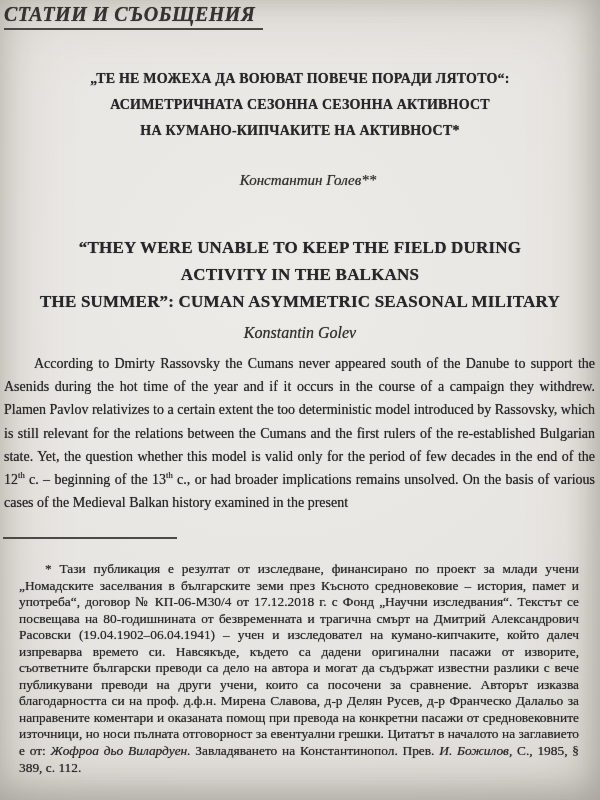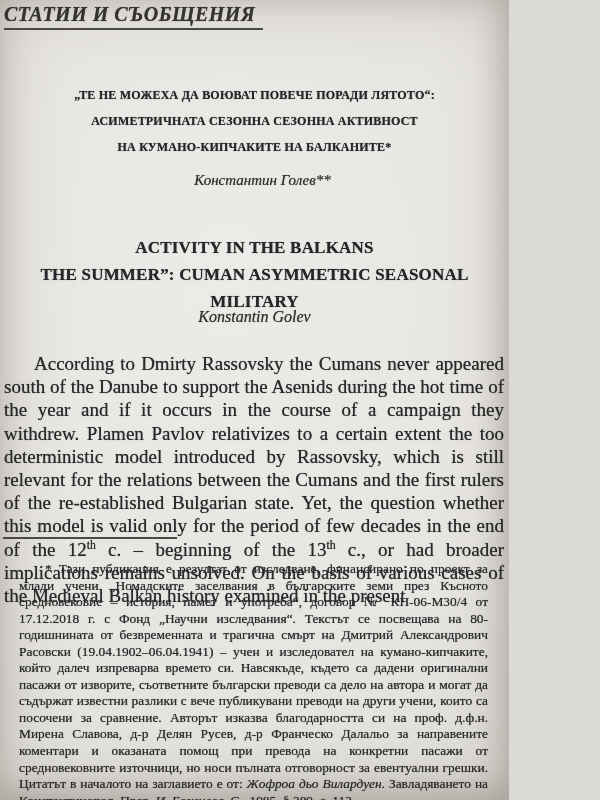--- a/index.html
+++ b/index.html
@@ -4,21 +4,21 @@
 <style>
   html, body { margin: 0; padding: 0; }
   body {
     width: 600px; height: 800px;
     background: #dcdad6;
     font-family: "Liberation Serif", "DejaVu Serif", serif;
     overflow: hidden;
   }
   .page {
     position: relative;
-    width: 509px; height: 800px;
+    width: 600px; height: 800px;
     box-sizing: border-box;
     background:
       radial-gradient(ellipse 120% 90% at 45% 35%, #edebe7 0%, #e7e5e1 55%, #dedcd7 85%, #d4d2cd 100%);
     box-shadow:
       inset 0 0 70px rgba(115,108,95,0.28),
       inset 0 -14px 30px rgba(105,100,90,0.22),
       inset -10px 0 25px rgba(110,105,95,0.15);
     color: #262523;
   }
   .ink {
@@ -31,24 +31,24 @@
     font-weight: bold;
     font-style: italic;
     letter-spacing: 0.5px;
     color: #343331;
     border-bottom: 2px solid #4a4845;
     padding: 0 8px 2px 0;
     white-space: nowrap;
   }
   .title-bg {
     position: absolute;
-    top: 82px; left: 20px; right: 20px;
+    top: 66px; left: 20px; right: 20px;
     margin: 0;
     text-align: center;
-    font-size: 12px;
+    font-size: 14px;
     font-weight: bold;
     line-height: 26px;
     letter-spacing: 0.2px;
     color: #27262a;
   }
   .author-bg {
     position: absolute;
     top: 172px; left: 16px; right: 0;
     text-align: center;
     font-style: italic;
@@ -61,33 +61,33 @@
     margin: 0;
     text-align: center;
     font-size: 17px;
     font-weight: bold;
     line-height: 27px;
     letter-spacing: 0.2px;
     color: #27262a;
   }
   .author-en {
     position: absolute;
-    top: 308px; left: 0; right: 0;
+    top: 324px; left: 0; right: 0;
     text-align: center;
     font-style: italic;
     font-size: 16px;
     color: #33322f;
   }
   .title-line { display: block; }
   .body-text {
     position: absolute;
     top: 352px; left: 4px; right: 5px;
     margin: 0;
     text-align: justify;
-    font-size: 19px;
+    font-size: 14px;
     line-height: 23.2px;
     text-indent: 30px;
     color: #28272a;
   }
   .body-text sup { font-size: 0.62em; line-height: 0; vertical-align: super; }
   .fn-rule {
     position: absolute;
     top: 537px; left: 3px;
     width: 174px; height: 0;
     border-top: 2px solid #4c4a47;
@@ -106,26 +106,27 @@
 </head>
 <body>
 
 <div class="page">
 
   <div class="running-head ink">СТАТИИ И СЪОБЩЕНИЯ</div>
 
   <h1 class="title-bg ink">
     <span class="title-line">„ТЕ НЕ МОЖЕХА ДА ВОЮВАТ ПОВЕЧЕ ПОРАДИ ЛЯТОТО“:</span>
     <span class="title-line">АСИМЕТРИЧНАТА СЕЗОННА СЕЗОННА АКТИВНОСТ</span>
-    <span class="title-line">НА КУМАНО-КИПЧАКИТЕ НА БАЛКАНИТЕ*</span>
+    <span class="title-line">НА КУМАНО-КИПЧАКИТЕ НА АКТИВНОСТ*</span>
   </h1>
 
   <div class="author-bg ink">Константин Голев**</div>
 
   <h2 class="title-en ink">
+    <span class="title-line">“THEY WERE UNABLE TO KEEP THE FIELD DURING</span>
     <span class="title-line">ACTIVITY IN THE BALKANS</span>
     <span class="title-line">THE SUMMER”: CUMAN ASYMMETRIC SEASONAL MILITARY</span>
   </h2>
 
   <div class="author-en ink">Konstantin Golev</div>
 
   <p class="body-text ink"><span>According to Dmirty Rassovsky the Cumans never appeared south of the Danube to support the Asenids during the hot time of the year and if it occurs in the course of a campaign they withdrew. Plamen Pavlov relativizes to a certain extent the too deterministic model introduced by Rassovsky, which is still relevant for the relations between the Cumans and the first rulers of the re-established Bulgarian state. Yet, the question whether this model is valid only for the period of few decades in the end of the 12</span><sup>th</sup><span> c. – beginning of the 13</span><sup>th</sup><span> c., or had broader implications remains unsolved. On the basis of various cases of the Medieval Balkan history examined in the present</span></p>
 
   <div class="fn-rule"></div>
 

